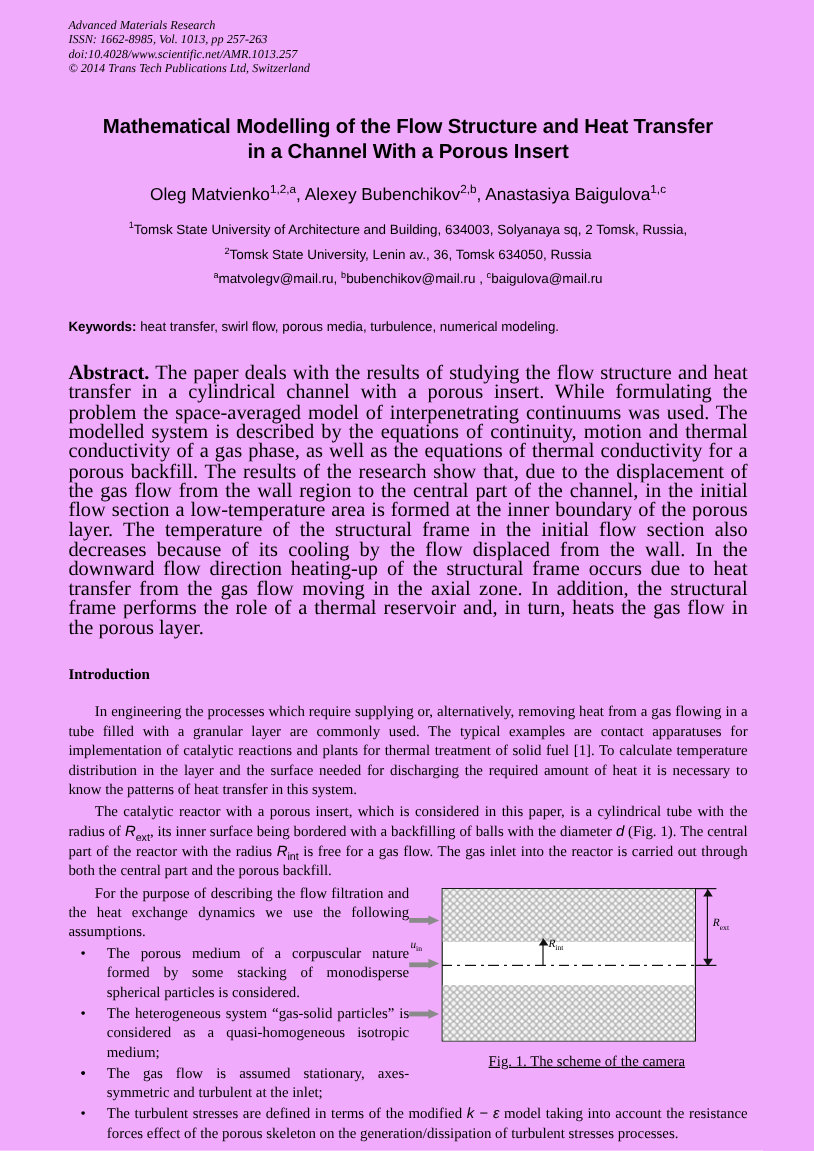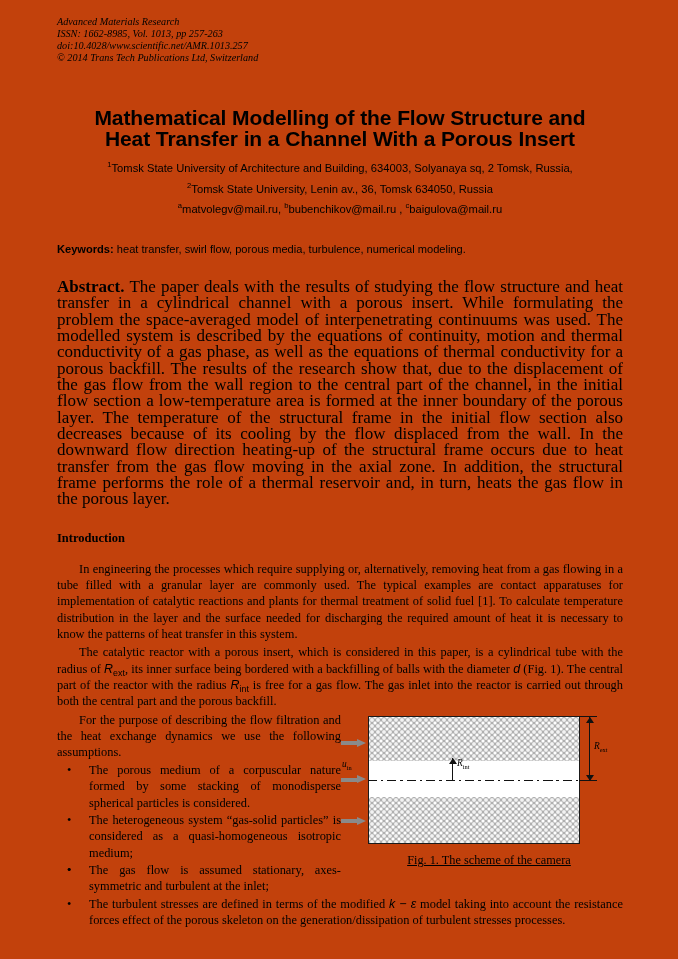--- a/index.html
+++ b/index.html
@@ -13,21 +13,21 @@
     position: relative;
     font-family: "Liberation Serif", "DejaVu Serif", serif;
     color: #000000;
     overflow: hidden;
   }
   .page {
     position: absolute;
     left: 0; top: 0;
     width: 678px;
     height: 959px;
-    background: #c2410c;
+    background: #f0abfc;
   }
   .content {
     position: absolute;
     left: 57px;
     top: 16px;
     width: 566px;
   }
 
   
   .masthead {
@@ -37,25 +37,25 @@
     font-family: "Liberation Serif", "DejaVu Serif", serif;
     font-style: italic;
     font-size: 10.2px;
     line-height: 12.1px;
   }
   .masthead-left div, .masthead-right div { white-space: nowrap; }
   .masthead-right { text-align: right; }
 
   
   .title {
-    margin-top: 43px;
+    margin-top: 31px;
     text-align: center;
     font-family: "Liberation Sans", "DejaVu Sans", sans-serif;
     font-weight: bold;
-    font-size: 21px;
+    font-size: 17px;
     line-height: 21px;
     letter-spacing: -0.1px;
     padding: 0 22px;
   }
 
   
   .authors {
     margin-top: 17px;
     text-align: center;
     font-family: "Liberation Sans", "DejaVu Sans", sans-serif;
@@ -330,20 +330,23 @@
       <div class="masthead-left">
         <div>Advanced Materials Research</div>
         <div>ISSN: 1662-8985, Vol. 1013, pp 257-263</div>
         <div>doi:10.4028/www.scientific.net/AMR.1013.257</div>
         <div>© 2014 Trans Tech Publications Ltd, Switzerland</div>
       </div>
     </div>
 
     <div class="title">Mathematical Modelling of the Flow Structure and Heat Transfer in a Channel With a Porous Insert</div>
 
+    <div class="authors">
+      <span>Oleg Matvienko</span><sup>1,2,a</sup>, <span>Alexey Bubenchikov</span><sup>2,b</sup>, <span>Anastasiya Baigulova</span><sup>1,c</sup>
+    </div>
 
     <div class="affil">
       <div><span class="pre-sup">1</span><span>Tomsk State University of Architecture and Building, 634003, Solyanaya sq, 2 Tomsk, Russia,</span></div>
       <div><span class="pre-sup">2</span><span>Tomsk State University, Lenin av., 36, Tomsk 634050, Russia</span></div>
       <div><span class="pre-sup">a</span><span>matvolegv@mail.ru,</span> <span class="pre-sup">b</span><span>bubenchikov@mail.ru ,</span> <span class="pre-sup">c</span><span>baigulova@mail.ru</span></div>
     </div>
 
     <div class="keywords">
       <b>Keywords:</b>
       <span>heat transfer, swirl flow, porous media, turbulence, numerical modeling.</span>

